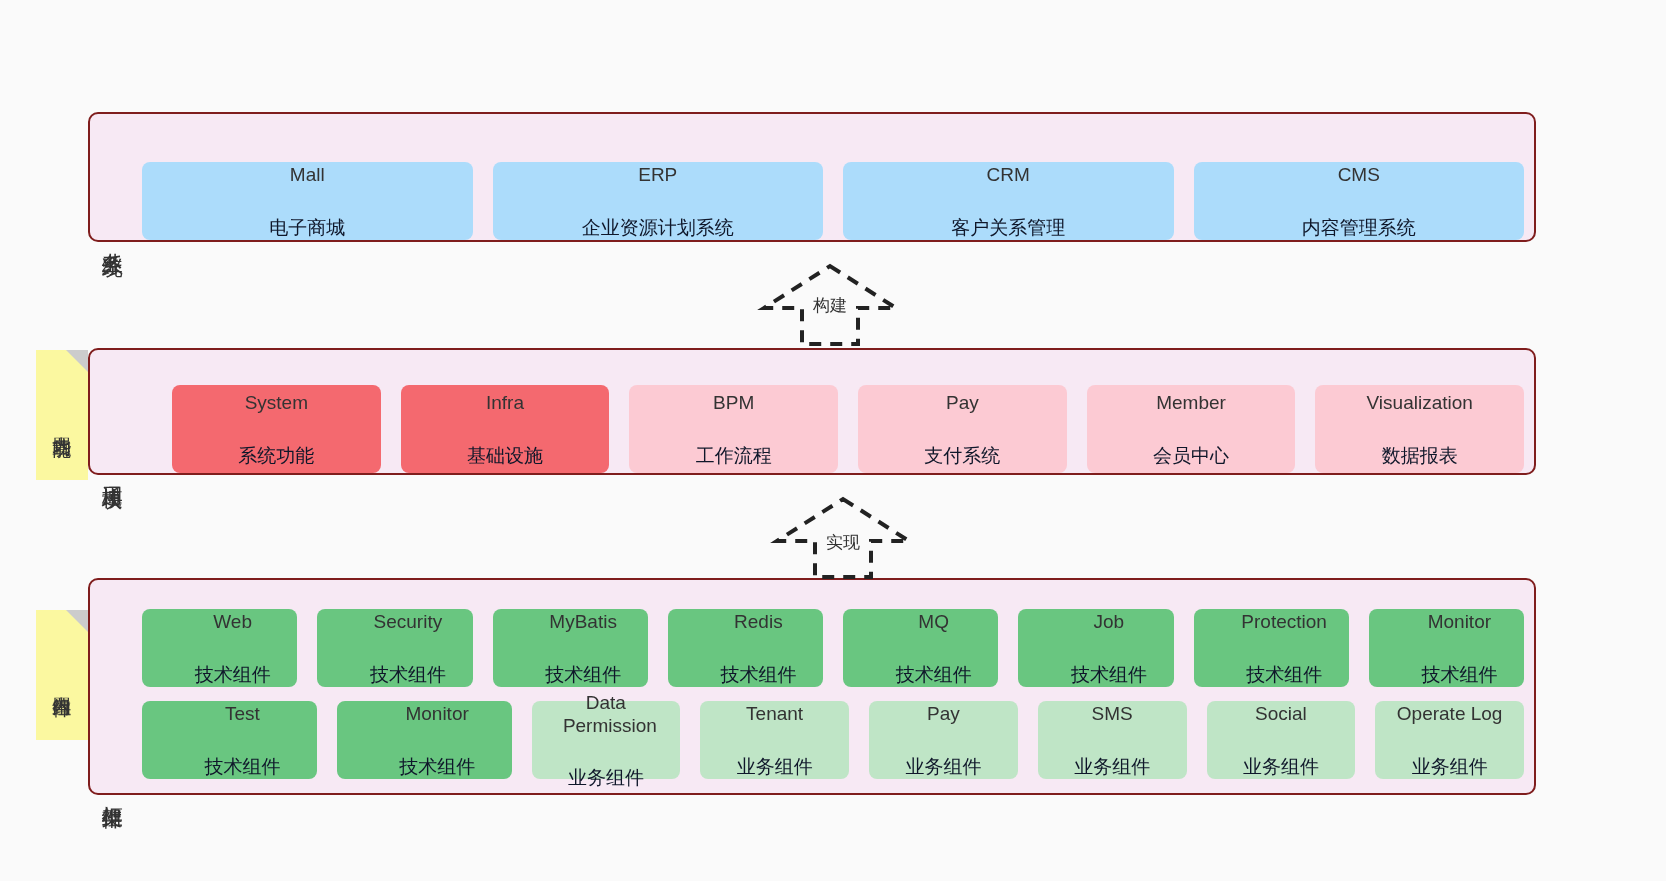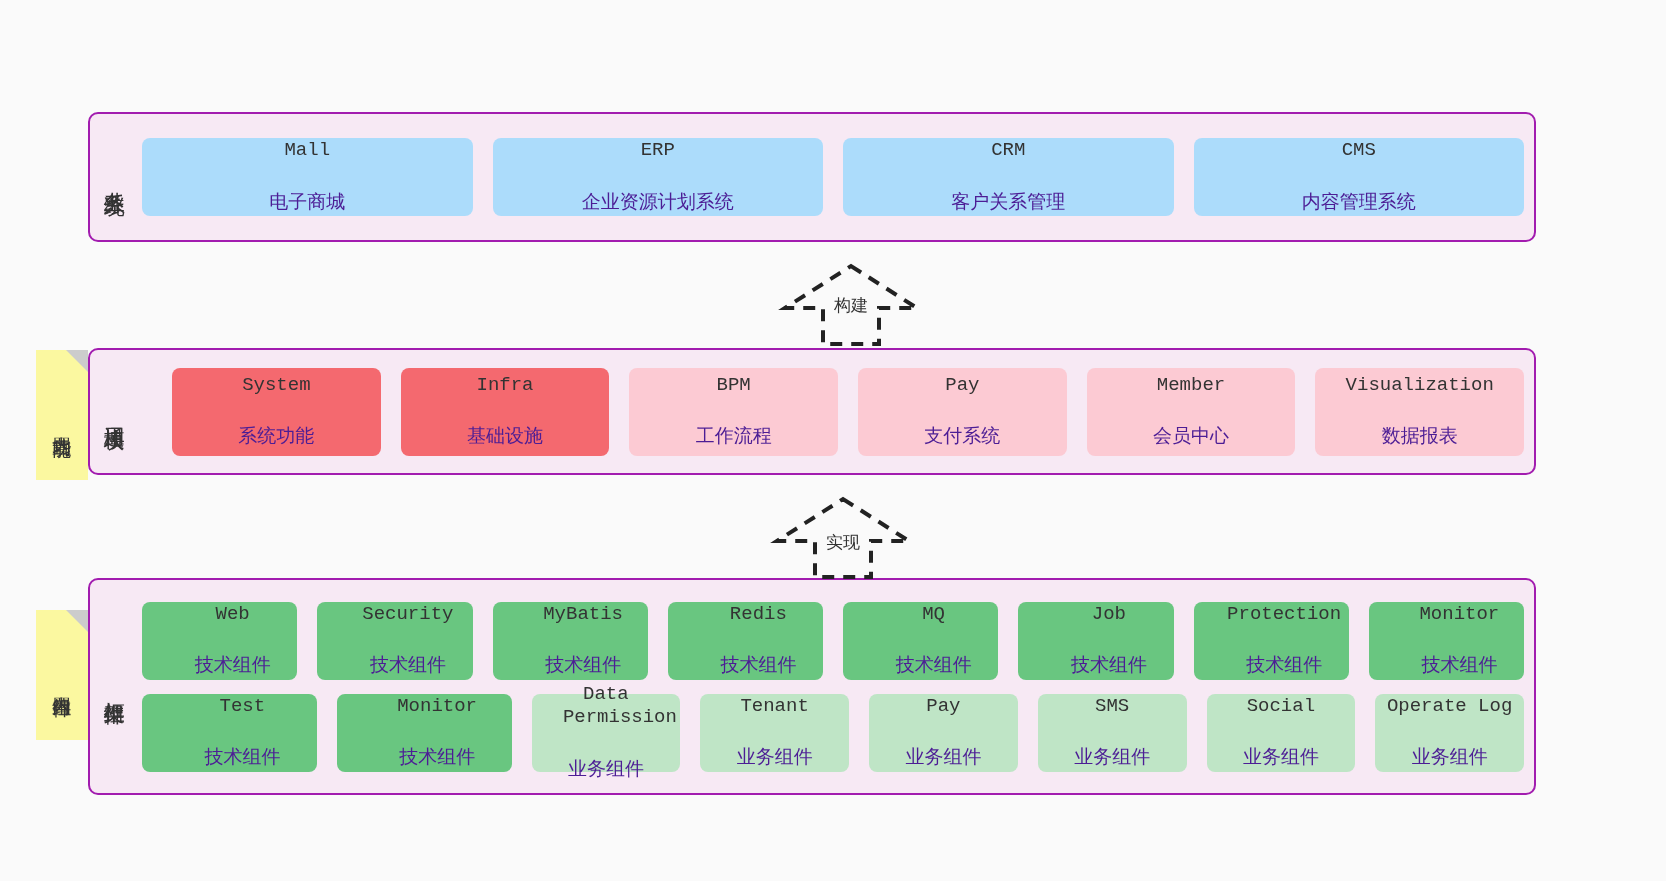--- a/index.html
+++ b/index.html
@@ -18,26 +18,25 @@
 
   .canvas {
     position: absolute;
     inset: 0;
   }
 
   
   .layer {
     position: absolute;
     background: #F7E9F4;
-    border: 2px solid #a21caf;
+    border: 2px solid #7f1d1d;
     border-radius: 10px;
     box-sizing: border-box;
     display: flex;
-    align-items: center;
-    font-family: Liberation Mono, monospace;
+    align-items: flex-end;
   }
 
   
   .layer-title {
     width: 44px;
     flex: 0 0 44px;
     display: flex;
     align-items: center;
     justify-content: center;
     font-size: 21px;
@@ -83,21 +82,21 @@
     text-align: center;
     padding: 6px 4px;
     line-height: 1.22;
   }
   .card .en {
     font-size: 19px;
     color: #333333;
   }
   .card .cn {
     font-size: 19px;
-    color: #4c1d95;
+    color: #0f172a;
     margin-top: 29px;
   }
 
   .card.blue       { background: #ACDCFB; height: 78px; }
   .card.red        { background: #F4696F; height: 88px; }
   .card.pink       { background: #FCCAD3; height: 88px; }
   .card.green      { background: #69C680; height: 78px; padding-left: 30px; }
   .card.lightgreen { background: #BFE5C6; height: 78px; }
 
   
@@ -170,21 +169,21 @@
           <span class="cn">客户关系管理</span>
         </div>
         <div class="card blue">
           <span class="en">CMS</span>
           <span class="cn">内容管理系统</span>
         </div>
       </div>
     </div>
   </div>
 
-  <div class="uml-arrow" style="left:781px; top:262px; width:140px; height:85px;text-align:center;">
+  <div class="uml-arrow" style="left:760px; top:262px; width:140px; height:85px;text-align:center;">
     <svg width="140" height="85" viewBox="0 0 140 85" aria-hidden="true">
       <path d="M 70 4 L 136 46 L 98 46 L 98 82 L 42 82 L 42 46 L 4 46 Z" fill="none" stroke="#222222" stroke-width="4" stroke-dasharray="12 9" stroke-linejoin="miter"></path>
     </svg>
     <span class="arrow-label" style="top:32px;">构建</span>
   </div>
 
   <div class="sticky" style="left:36px; top:350px; width:52px; height:130px;">
     <span class="fold"></span>
     <span class="sticky-text">内置功能</span>
   </div>

